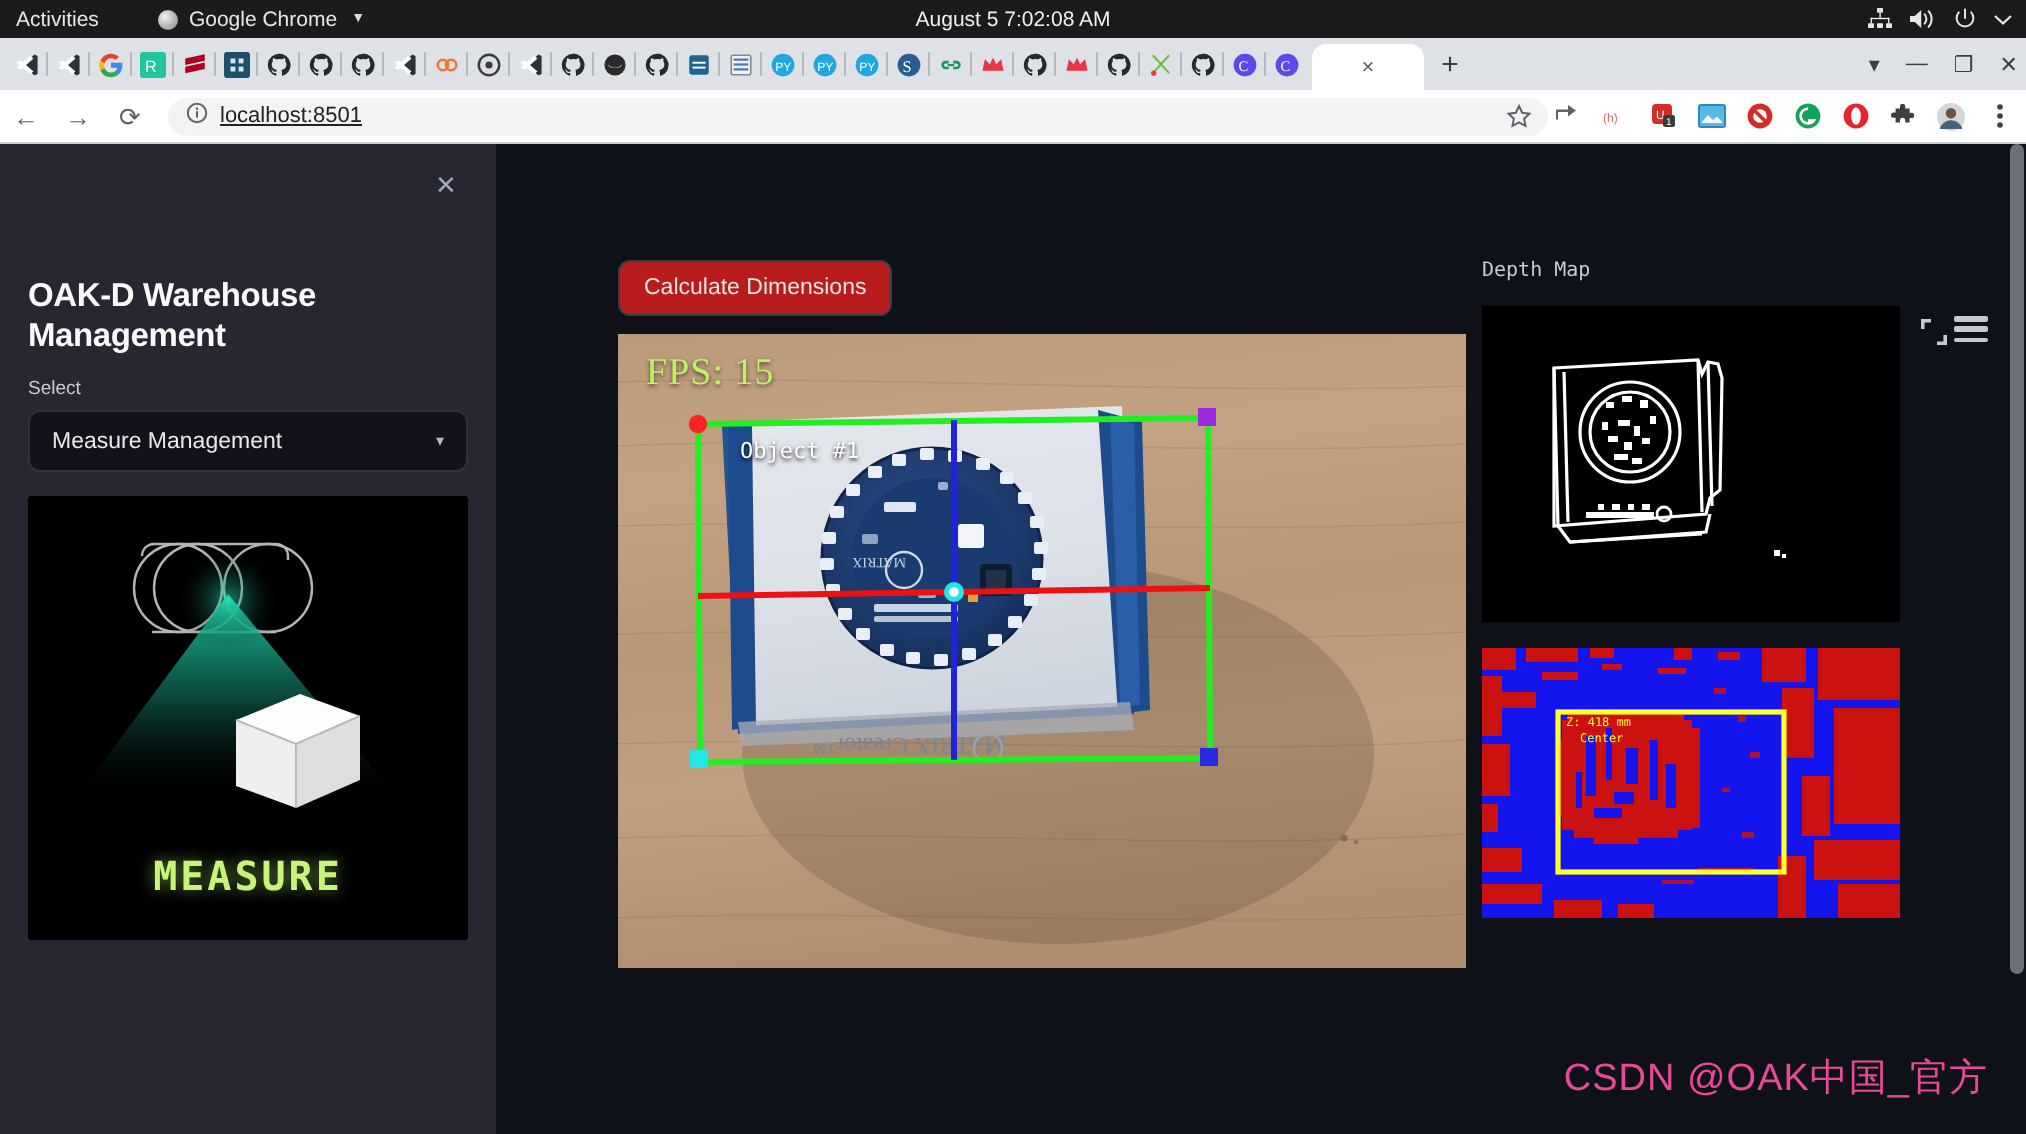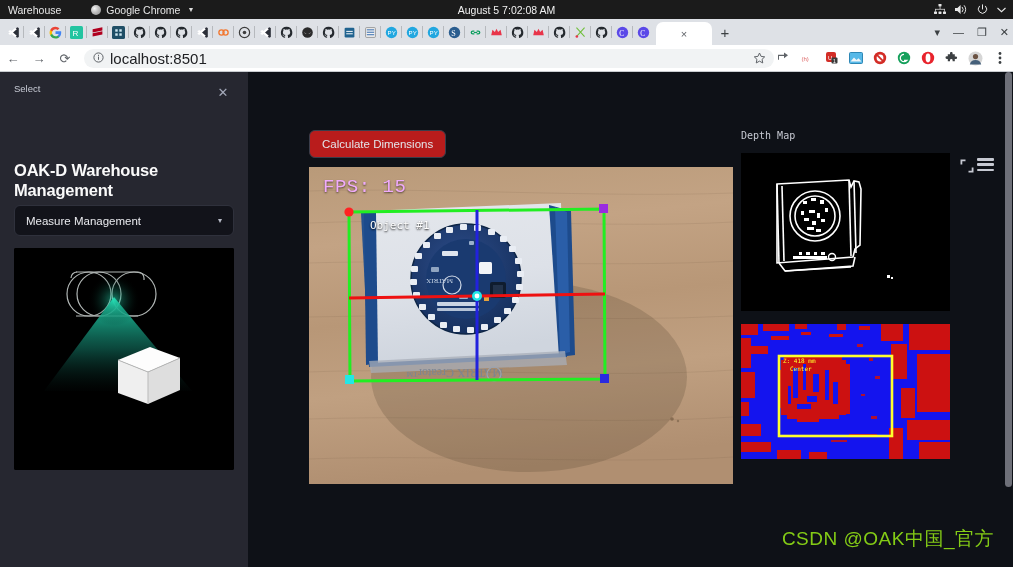--- a/index.html
+++ b/index.html
@@ -70,21 +70,21 @@
     display:flex; align-items:center; position:relative;
     border-bottom:1px solid #c8ccd0;
   }
   .navbtn { width:26px; display:flex; align-items:center; justify-content:center;
     color:#5f6368; font-size:13px; }
   #omnibox {
     margin-left:6px; height:19px; flex: 0 0 690px;
     background:#f1f3f4; border-radius:10px;
     display:flex; align-items:center; padding:0 9px; gap:6px;
   }
-  #omnibox .urltext { font-size:15px; color:#202124; }
+  #omnibox .urltext { font-size:11px; color:#202124;text-decoration:underline; }
   #tb-right { position:absolute; right:6px; display:flex; align-items:center; gap:9px; }
   .tbicon { width:15px; height:15px; display:flex; align-items:center; justify-content:center; }
 
   
   #page { position:relative; width:1013px; height:495px; background:#0e1117; overflow:hidden; }
 
   
   #sidebar {
     position:absolute; left:0; top:0; width:248px; height:495px;
     background:#262730; padding:0 14px;
@@ -133,21 +133,21 @@
   }
 
   
   #rgb-view {
     position:absolute; left:61px; top:95px; width:424px; height:317px;
     background:#0a0a0a; overflow:hidden;
   }
   #rgb-scene { position:absolute; inset:0; }
   #fps {
     position:absolute; left:14px; top:9px;
-    color:#f0abfc; font-size:19px; font-family:Liberation Mono, monospace;
+    color:#bef264; font-size:19px; font-family:Liberation Serif, serif;
     letter-spacing:0.5px; text-shadow:0 1px 2px rgba(0,0,0,0.6);
   }
   #obj-label {
     position:absolute; left:61px; top:52px;
     color:#fff; font-size:11px; font-weight:normal;
     font-family:"DejaVu Sans Mono", monospace;
     text-shadow:0 1px 2px rgba(0,0,0,0.9);
   }
 
   
@@ -160,38 +160,38 @@
     background:#000; overflow:hidden;
   }
   #expand-icon { position:absolute; left:712px; top:87px; width:14px; height:14px; }
   #depth-color {
     position:absolute; left:493px; top:252px; width:209px; height:135px;
     background:#1010ee; overflow:hidden;
   }
 
   #watermark {
     position:absolute; right:19px; bottom:15px;
-    color:#84cc16; font-size:19px; letter-spacing:0.5px;
+    color:#ec4899; font-size:19px; letter-spacing:0.5px;
     font-family:"Liberation Sans", sans-serif;
   }
 
   
   #pagescroll {
     position:absolute; right:0; top:0; width:9px; height:495px; background:#0e1117;
   }
   #pagescroll i {
     display:block; position:absolute; top:0; left:1px; width:7px; height:415px;
     background:#6e7079; border-radius:4px;
   }
 </style>
 </head>
 <body>
 
 <div id="gnome-bar">
-  <span id="gnome-activities">Warehouse</span>
+  <span id="gnome-activities">Activities</span>
   <span id="gnome-app">
     <span class="chrome-dot"></span>
     <span>Google Chrome</span>
     <span class="caret-dn">▼</span>
   </span>
   <span id="gnome-clock">August 5  7:02:08 AM</span>
   <span id="gnome-right">
     <span>
       <svg width="12" height="11" viewBox="0 0 12 11">
           <g fill="#e6e6e6">
@@ -517,22 +517,22 @@
           </g>
         </svg>
     </span>
   </div>
 </div>
 
 <div id="page">
 
   <div id="sidebar">
     <div id="sb-close">✕</div>
+    <div id="sb-title">OAK-D Warehouse Management</div>
     <div id="sb-selectlabel">Select</div>
-    <div id="sb-title">OAK-D Warehouse Management</div>
     <div id="sb-select">
       <span>Measure Management</span>
       <span class="caret">▾</span>
     </div>
     <div id="sb-logo">
       <svg width="220" height="222" viewBox="0 0 220 222" style="position:absolute;inset:0;">
         <defs>
           <linearGradient id="beam" x1="0" y1="0" x2="0" y2="1">
             <stop offset="0%" stop-color="#1fd6ad" stop-opacity="0.98"></stop>
             <stop offset="55%" stop-color="#14806c" stop-opacity="0.55"></stop>
@@ -558,20 +558,21 @@
         <circle cx="100" cy="52" r="26" fill="url(#glow)"></circle>
 
         <g>
           <polygon points="104,112 136,99 166,110 134,124" fill="#fdfdfd"></polygon>
           <polygon points="104,112 134,124 134,156 104,145" fill="#efefef"></polygon>
           <polygon points="134,124 166,110 166,142 134,156" fill="#dedede"></polygon>
           <path d="M104,112 L134,124 L166,110" fill="none" stroke="#b9b9b9" stroke-width="1"></path>
           <path d="M134,124 L134,156" fill="none" stroke="#b9b9b9" stroke-width="1"></path>
         </g>
       </svg>
+      <div class="measure-text">MEASURE</div>
     </div>
   </div>
 
   <div id="main">
 
     <div id="hamburger">
       <i></i>
         <i></i>
         <i></i>
     </div>

